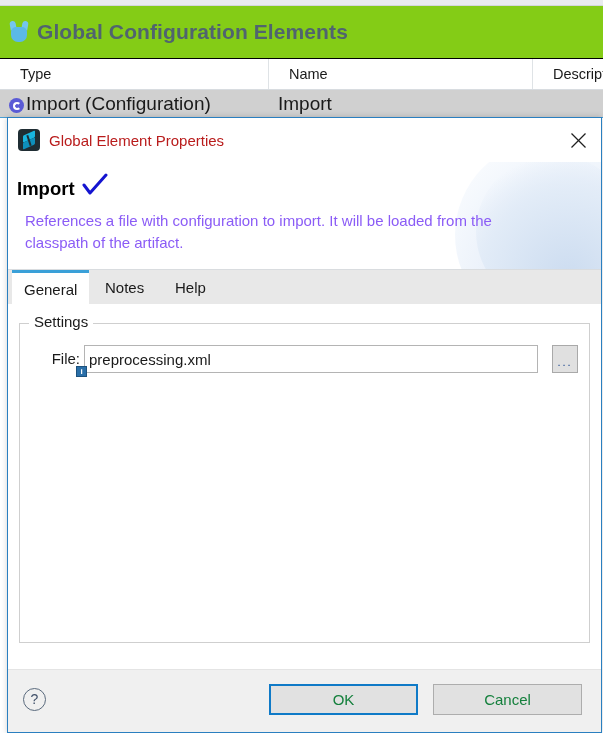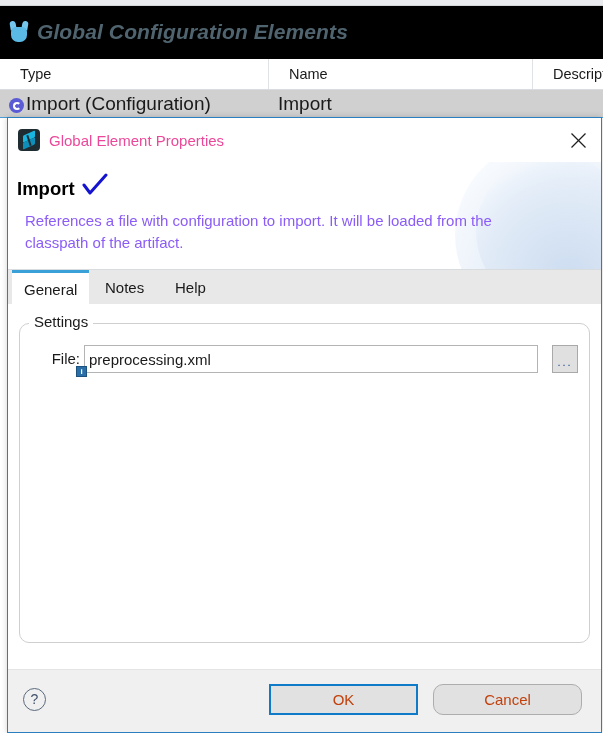--- a/index.html
+++ b/index.html
@@ -26,25 +26,24 @@
     position: absolute;
     left: 0; top: 0;
     width: 603px; height: 5px;
     background: #e9ebee;
     border-bottom: 1px solid #d4d7da;
   }
   .view-title-bar {
     position: absolute;
     left: 0; top: 6px;
     width: 603px; height: 52px;
-    background: #000000;
+    background: #84cc16;
     display: flex;
     align-items: center;
     border-bottom: 2px solid #000000;
-    font-style: italic;
   }
   .mule-glyph {
     margin-left: 9px;
     width: 20px; height: 24px;
     position: relative;
     flex: 0 0 auto;
   }
   .mule-glyph .ear-l, .mule-glyph .ear-r {
     position: absolute;
     top: 1px;
@@ -172,21 +171,21 @@
     position: absolute;
     left: 10px; top: 6px;
     width: 2px; height: 11px;
     background: #1f2d33;
     transform: rotate(-18deg);
     z-index: 2;
   }
   .dlg-title-text {
     margin-left: 9px;
     font-size: 15px;
-    color: #ec4899;
+    color: #b91c1c;
   }
   .dlg-close {
     position: absolute;
     right: 6px; top: 6px;
     width: 34px; height: 32px;
     display: flex;
     align-items: center;
     justify-content: center;
     cursor: pointer;
   }
@@ -275,21 +274,21 @@
     width: 100%;
     bottom: 62px;
     background: #ffffff;
   }
   .groupbox {
     position: absolute;
     left: 11px; top: 19px;
     right: 11px;
     height: 318px;
     border: 1px solid #cfcfcf;
-    border-radius: 10px;
+    border-radius: 0;
   }
   .groupbox-title {
     position: absolute;
     left: 9px; top: -11px;
     background: #ffffff;
     padding: 0 5px;
     font-size: 15px;
     color: #1a1a1a;
   }
   .field-row {
@@ -382,33 +381,32 @@
   }
   .btn {
     position: absolute;
     top: 14px;
     height: 31px;
     background: #e1e1e1;
     border: 1px solid #adadad;
     box-sizing: border-box;
     font-family: "Liberation Sans", sans-serif;
     font-size: 15px;
-    color: #c2410c;
+    color: #15803d;
     cursor: pointer;
     padding: 2px;
   }
   .btn-ok {
     left: 261px;
     width: 149px;
     border: 2px solid #0f7ac7;
   }
   .btn-cancel {
     left: 425px;
     width: 149px;
-    border-radius: 10px;
   }
 </style>
 </head>
 <body>
 
 <div id="background-view">
 
   <div class="bg-tabstrip"></div>
 
   <div class="view-title-bar">

